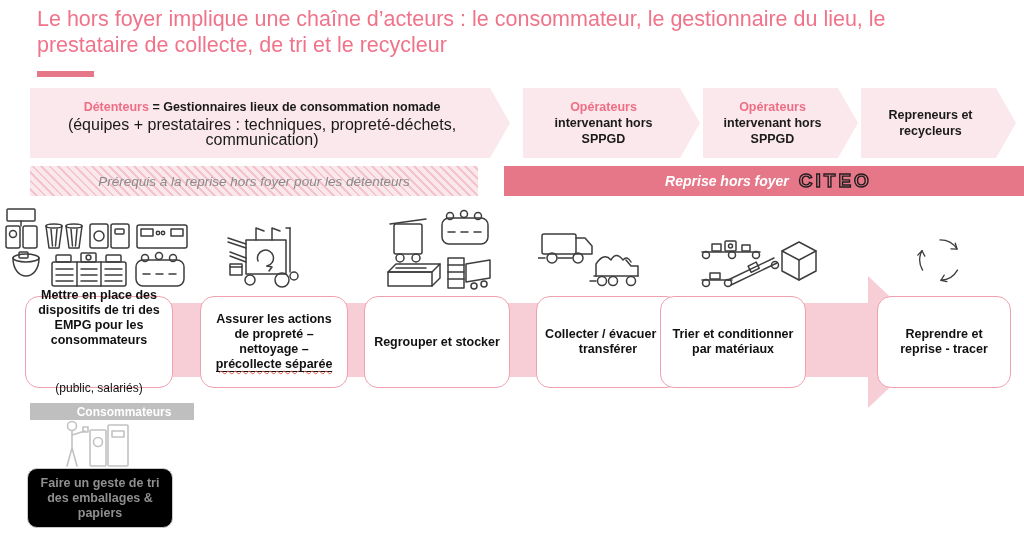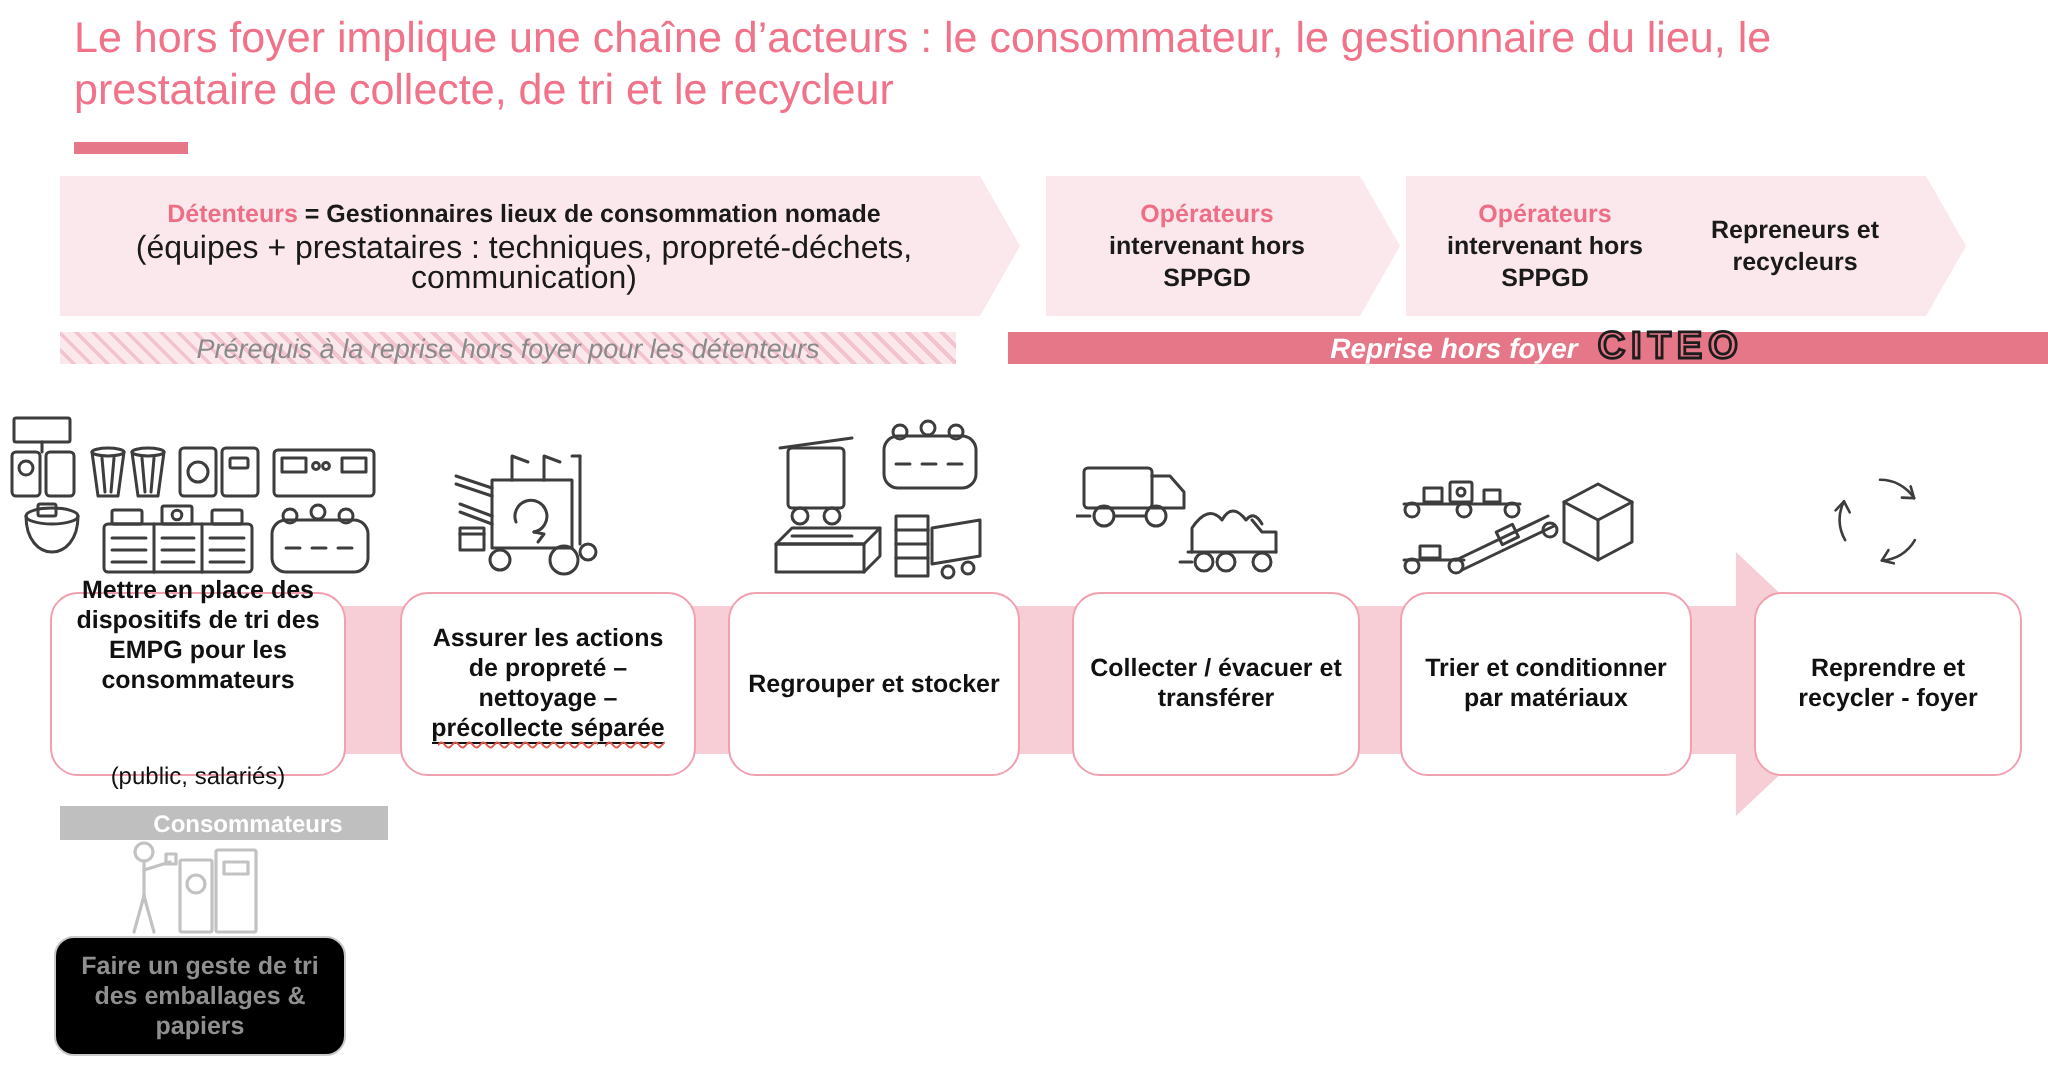--- a/index.html
+++ b/index.html
@@ -15,24 +15,24 @@
   .banner{position:absolute;top:88px;height:70px;background:#FBE8EC;box-sizing:border-box;
           clip-path:polygon(0 0,calc(100% - 20px) 0,100% 50%,calc(100% - 20px) 100%,0 100%);
           display:flex;flex-direction:column;justify-content:center;align-items:center;
           text-align:center;padding:0 24px 0 8px;}
   .banner .l1{font-size:12.5px;font-weight:bold;line-height:16px;}
   .banner .hl{color:#EE6F85;}
   .banner .l2{font-size:16px;line-height:15px;margin-top:2px;}
   #banner-detenteurs{left:30px;width:480px;}
   #banner-operateurs-1{left:523px;width:177px;}
   #banner-operateurs-2{left:703px;width:155px;}
-  #banner-repreneurs{left:828px;width:155px;}
-
-  
-  .bar{position:absolute;top:166px;height:16px;display:flex;align-items:center;justify-content:center;}
+  #banner-repreneurs{left:861px;width:155px;}
+
+  
+  .bar{position:absolute;top:166px;height:30px;display:flex;align-items:center;justify-content:center;}
   .bar-prereq{left:30px;width:448px;font-style:italic;font-size:13.5px;color:#8a8a8a;
               background:repeating-linear-gradient(45deg,#FBE8EC 0 4px,#F3C3CE 4px 6px);}
   .bar-reprise{left:504px;width:529px;background:#E57788;gap:10px;}
   .bar-reprise .txt{font-style:italic;font-size:14px;color:#fff;font-weight:bold;}
   .brand-logo{font-size:19px;font-weight:800;letter-spacing:3px;color:#000000;
               -webkit-text-fill-color:#E57788;-webkit-text-stroke:1.4px #1d1d1d;}
 
   
   .steps-band{position:absolute;left:30px;top:303px;width:847px;height:74px;background:#F7CDD6;}
   .flow-arrowhead{position:absolute;left:868px;top:276px;width:70px;height:132px;background:#F7CDD6;
@@ -40,21 +40,21 @@
 
   
   .step-box{position:absolute;top:296px;height:92px;background:#fff;border:1.6px solid #F0A0AF;
             border-radius:14px;box-sizing:border-box;display:flex;flex-direction:column;
             justify-content:center;align-items:center;text-align:center;
             font-size:12.5px;font-weight:bold;line-height:15px;padding:4px 8px;color:#111;}
   #step-1{left:25px;width:148px;gap:32px;}
   #step-2{left:200px;width:148px;}
   #step-3{left:364px;width:146px;text-align:right;}
   #step-4{left:536px;width:144px;}
-  #step-5{left:700px;width:146px;}
+  #step-5{left:660px;width:146px;}
   #step-6{left:877px;width:134px;}
   .step-sub{font-weight:normal;font-size:12px;margin-top:1px;}
   .ul{border-bottom:1.7px solid #111;}
   .sq{text-decoration:underline wavy #E2574B;text-decoration-thickness:1px;text-underline-offset:2px;margin-top:48px;}
 
   
   .icon{position:absolute;}
   .icon svg{display:block;}
   .ink{stroke:#3d3d3d;fill:none;stroke-width:1.5;stroke-linecap:round;stroke-linejoin:round;}
   .gray-ink{stroke:#C2C2C2;fill:none;stroke-width:1.6;stroke-linecap:round;stroke-linejoin:round;}
@@ -272,21 +272,21 @@
   <div class="step-box" id="step-3">
     <div>Regrouper et stocker</div>
   </div>
   <div class="step-box" id="step-4">
     <div>Collecter / évacuer et transférer</div>
   </div>
   <div class="step-box" id="step-5">
     <div>Trier et conditionner par matériaux</div>
   </div>
   <div class="step-box" id="step-6">
-    <div>Reprendre et recycler - foyer</div>
+    <div>Reprendre et reprise - tracer</div>
   </div>
 
   <div class="consumer-badge">Consommateurs</div>
   <div class="icon" id="icon-consumer">
     <svg width="76" height="52" viewBox="0 0 76 52" class="gray-ink">
       <circle cx="16" cy="8" r="4.5"></circle>
       <line x1="16" y1="12.5" x2="16" y2="30"></line>
       <line x1="16" y1="17" x2="29" y2="13"></line>
         <rect x="27" y="9" width="5" height="5"></rect>
       <line x1="16" y1="30" x2="11" y2="48"></line>

